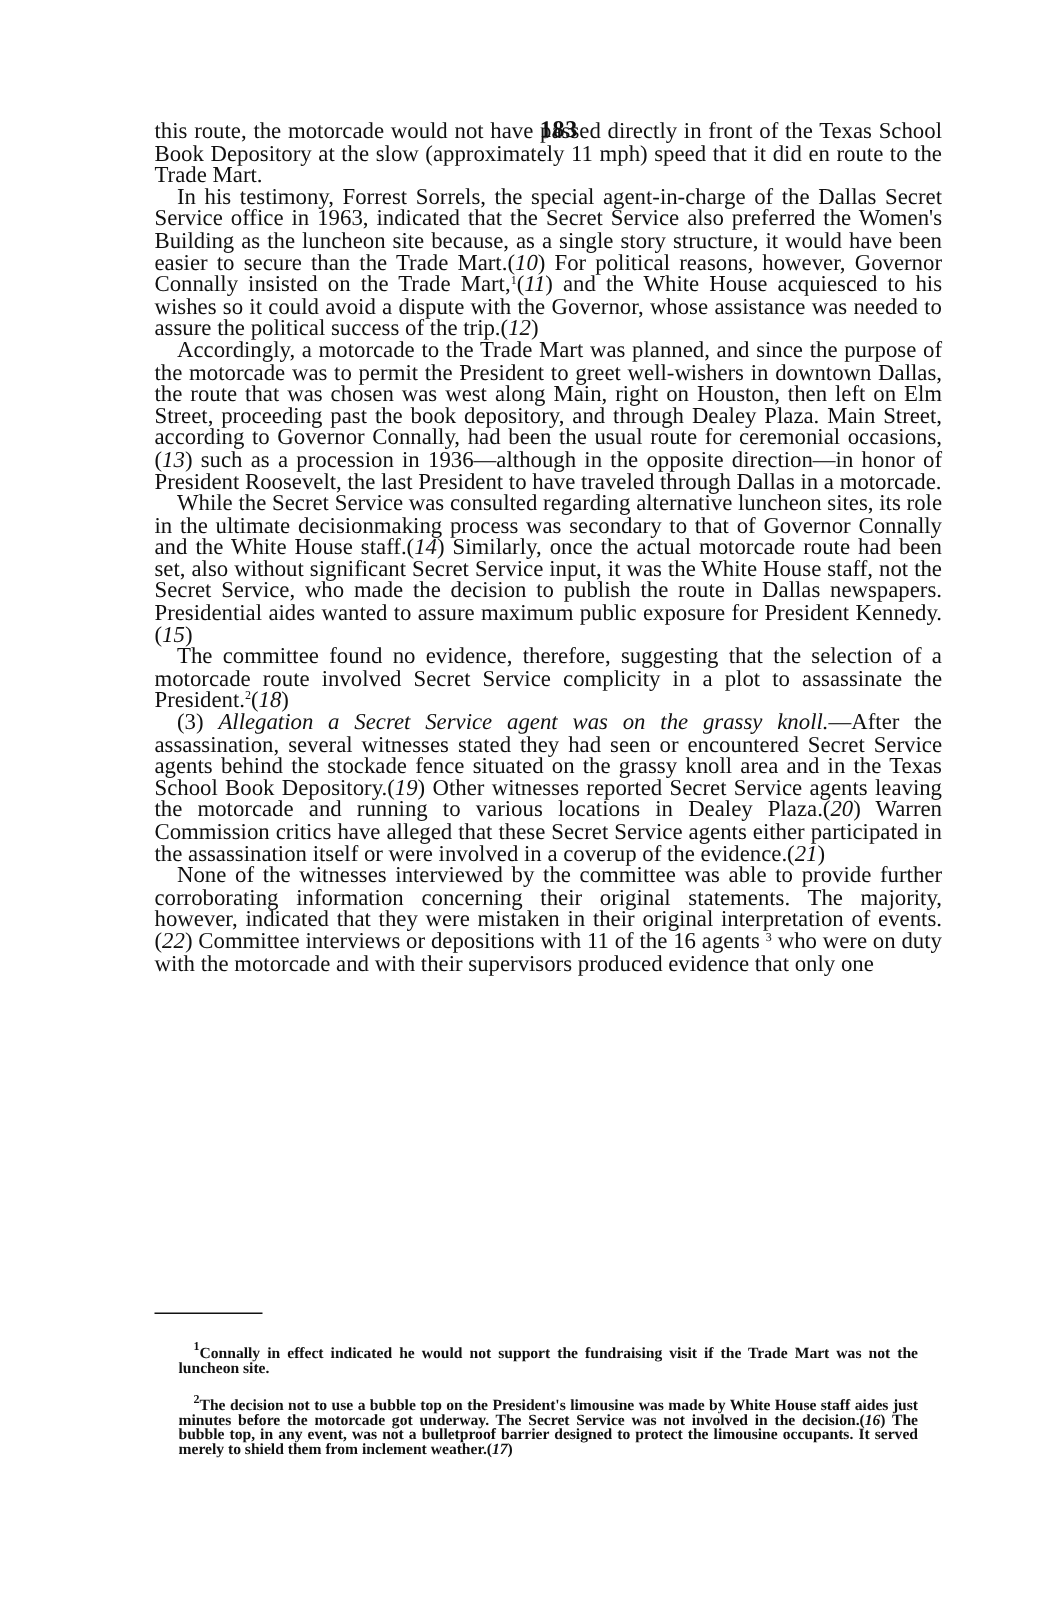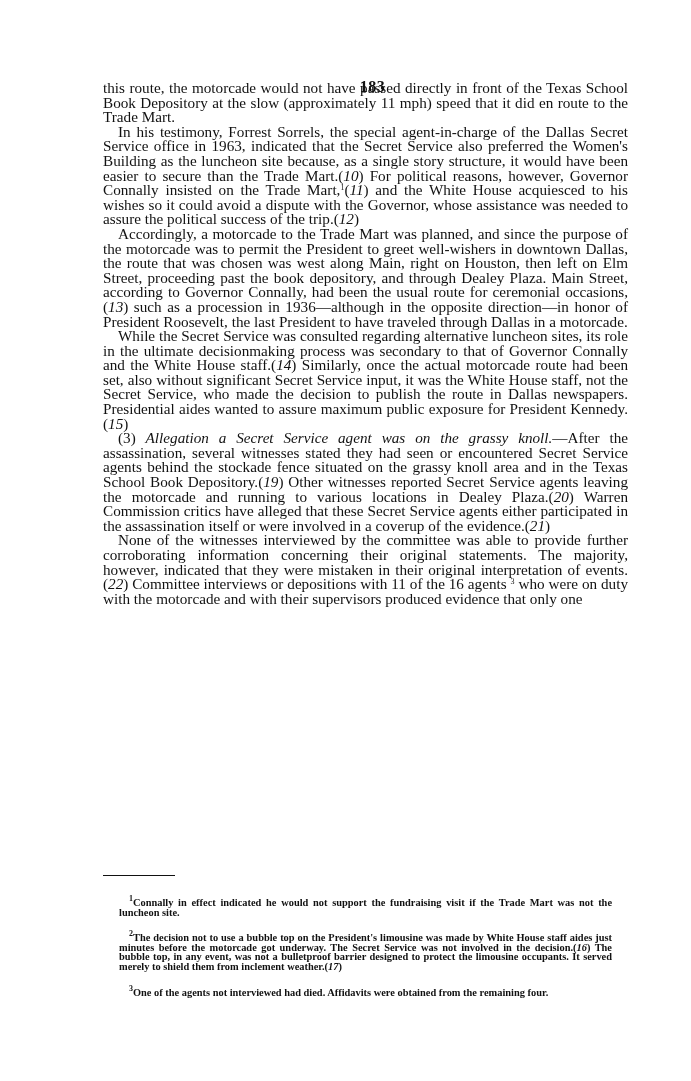--- a/index.html
+++ b/index.html
@@ -32,24 +32,24 @@
 <body>
 
 <div class="page">
   <div class="page-number">183</div>
 
   <div class="body-text">
     <p class="noindent"><span>this route, the motorcade would not have passed directly in front of the Texas School Book Depository at the slow (approximately 11 mph) speed that it did en route to the Trade Mart.</span></p>
     <p><span>In his testimony, Forrest Sorrels, the special agent-in-charge of the Dallas Secret Service office in 1963, indicated that the Secret Service also preferred the Women's Building as the luncheon site because, as a single story structure, it would have been easier to secure than the Trade Mart.(</span><i>10</i><span>) For political reasons, however, Governor Connally insisted on the Trade Mart,</span><span class="sup">1</span><span>(</span><i>11</i><span>) and the White House acquiesced to his wishes so it could avoid a dispute with the Governor, whose assistance was needed to assure the political success of the trip.(</span><i>12</i><span>)</span></p>
     <p><span>Accordingly, a motorcade to the Trade Mart was planned, and since the purpose of the motorcade was to permit the President to greet well-wishers in downtown Dallas, the route that was chosen was west along Main, right on Houston, then left on Elm Street, proceeding past the book depository, and through Dealey Plaza. Main Street, according to Governor Connally, had been the usual route for ceremonial occasions,(</span><i>13</i><span>) such as a procession in 1936—although in the opposite direction—in honor of President Roosevelt, the last President to have traveled through Dallas in a motorcade.</span></p>
     <p><span>While the Secret Service was consulted regarding alternative luncheon sites, its role in the ultimate decisionmaking process was secondary to that of Governor Connally and the White House staff.(</span><i>14</i><span>) Similarly, once the actual motorcade route had been set, also without significant Secret Service input, it was the White House staff, not the Secret Service, who made the decision to publish the route in Dallas newspapers. Presidential aides wanted to assure maximum public exposure for President Kennedy.(</span><i>15</i><span>)</span></p>
+    <p><span>The committee found no evidence, therefore, suggesting that the selection of a motorcade route involved Secret Service complicity in a plot to assassinate the President.</span><span class="sup">2</span><span>(</span><i>18</i><span>)</span></p>
     <p><span>(3) </span><i>Allegation a Secret Service agent was on the grassy knoll.</i><span>—After the assassination, several witnesses stated they had seen or encountered Secret Service agents behind the stockade fence situated on the grassy knoll area and in the Texas School Book Depository.(</span><i>19</i><span>) Other witnesses reported Secret Service agents leaving the motorcade and running to various locations in Dealey Plaza.(</span><i>20</i><span>) Warren Commission critics have alleged that these Secret Service agents either participated in the assassination itself or were involved in a coverup of the evidence.(</span><i>21</i><span>)</span></p>
     <p><span>None of the witnesses interviewed by the committee was able to provide further corroborating information concerning their original statements. The majority, however, indicated that they were mistaken in their original interpretation of events.(</span><i>22</i><span>) Committee interviews or depositions with 11 of the 16 agents </span><span class="sup">3</span><span> who were on duty with the motorcade and with their supervisors produced evidence that only one</span></p>
   </div>
 
   <div class="rule"></div>
 
   <div class="footnotes">
     <p><span class="sup">1</span><span>Connally in effect indicated he would not support the fundraising visit if the Trade Mart was not the luncheon site.</span></p>
     <p><span class="sup">2</span><span>The decision not to use a bubble top on the President's limousine was made by White House staff aides just minutes before the motorcade got underway. The Secret Service was not involved in the decision.(</span><i>16</i><span>) The bubble top, in any event, was not a bulletproof barrier designed to protect the limousine occupants. It served merely to shield them from inclement weather.(</span><i>17</i><span>)</span></p>
-    <p><span class="sup">3</span><span>One of the agents not interviewed had died. Affidavits were obtained from the remaining four.</span></p>
   </div>
 </div>
 
 </body></html>

